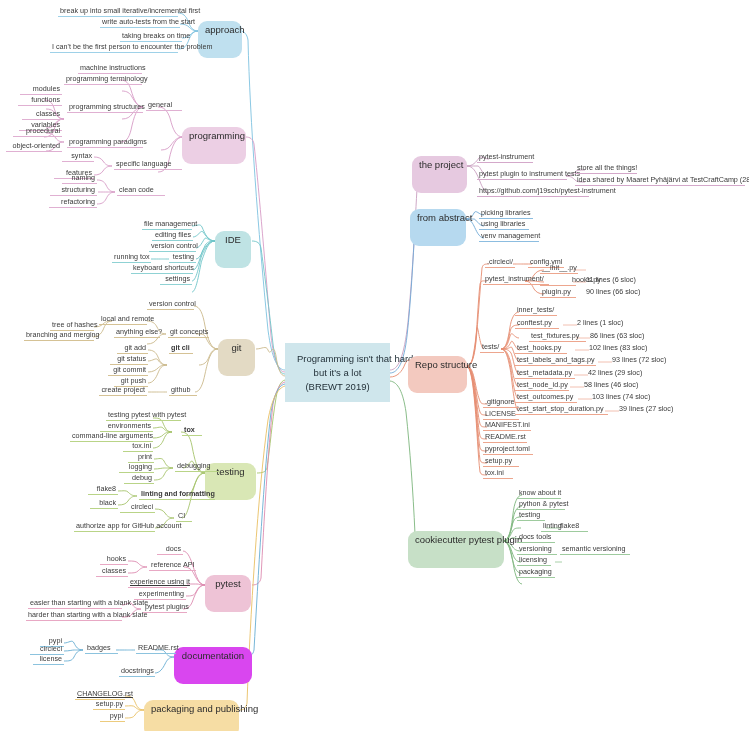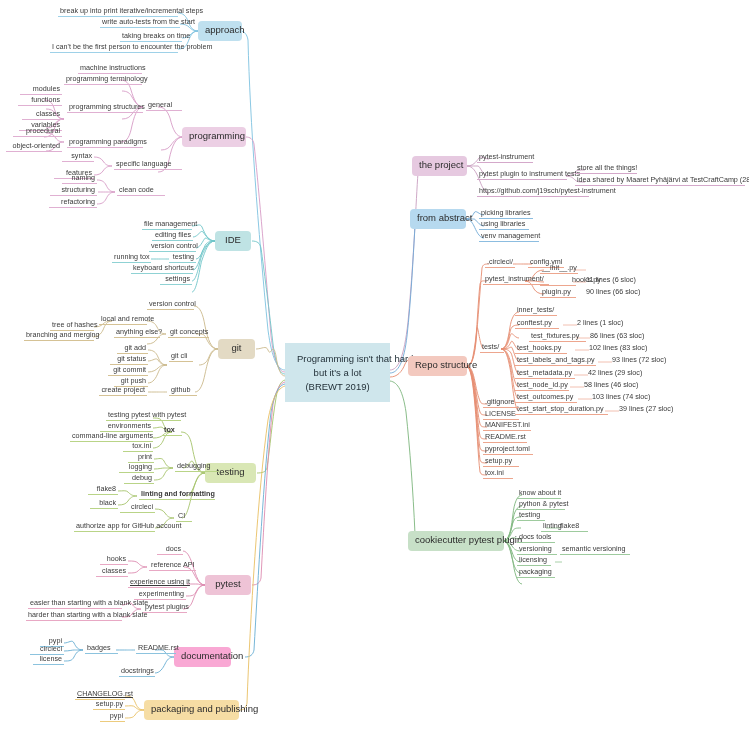--- a/index.html
+++ b/index.html
@@ -13,24 +13,24 @@
 
   .node{
     position:absolute;
     box-sizing:border-box;
     white-space:nowrap;
     line-height:1.15;
   }
   
   .topic{
     font-size:9.5px;
-    padding:4px 7px 5px 7px;
+    padding:4px 7px 22px 7px;
     text-align:center;
     color:#2b2b2b;
-    border-radius:4px;
+    border-radius:9px;
   }
   
   .central{
     background:#cfe6ec;
     font-size:9.5px;
     text-align:center;
     padding:9px 12px;
     line-height:1.45;
     color:#24323a;
   }
@@ -322,21 +322,21 @@
   </div>
 
   <div class="node topic" style="left:205px;top:463px;width:51px;background:#d9e7b5;">
     <span>testing</span>
   </div>
 
   <div class="node topic" style="left:205px;top:575px;width:46px;background:#eec3d6;">
     <span>pytest</span>
   </div>
 
-  <div class="node topic" style="left:174px;top:647px;width:57px;background:#f9a8d4;">
+  <div class="node topic" style="left:174px;top:647px;width:78px;background:#d946ef;">
     <span>documentation</span>
   </div>
 
   <div class="node topic" style="left:144px;top:700px;width:95px;background:#f6dda4;">
     <span>packaging and publishing</span>
   </div>
 
   <div class="node topic" style="left:412px;top:156px;width:55px;background:#e6c9e0;">
     <span>the project</span>
   </div>
@@ -347,21 +347,21 @@
 
   <div class="node topic" style="left:408px;top:356px;width:59px;background:#f3c9bf;">
     <span>Repo structure</span>
   </div>
 
   <div class="node topic" style="left:408px;top:531px;width:96px;background:#c7e0c7;">
     <span>cookiecutter pytest plugin</span>
   </div>
 
   <div class="node leaf r" style="left:58px;top:7px;width:120px;border-bottom:0.8px solid #9ed1e8;">
-    <span>break up into print iterative/incremental steps</span>
+    <span>break up into small iterative/incremental first</span>
   </div>
   <div class="node leaf r" style="left:100px;top:18px;width:80px;border-bottom:0.8px solid #9ed1e8;">
     <span>write auto-tests from the start</span>
   </div>
   <div class="node leaf r" style="left:120px;top:32px;width:62px;border-bottom:0.8px solid #9ed1e8;">
     <span>taking breaks on time</span>
   </div>
   <div class="node leaf r" style="left:50px;top:43px;width:128px;border-bottom:0.8px solid #9ed1e8;">
     <span>I can't be the first person to encounter the problem</span>
   </div>
@@ -454,21 +454,21 @@
   </div>
   <div class="node leaf l" style="left:114px;top:328px;width:46px;border-bottom:0.8px solid #d5c295;">
     <span>anything else?</span>
   </div>
   <div class="node leaf r" style="left:50px;top:321px;width:44px;border-bottom:0.8px solid #d5c295;">
     <span>tree of hashes</span>
   </div>
   <div class="node leaf r" style="left:24px;top:331px;width:70px;border-bottom:0.8px solid #d5c295;">
     <span>branching and merging</span>
   </div>
-  <div class="node leaf l" style="left:169px;top:352px;width:24px;border-bottom:0.8px solid #d5c295;">
+  <div class="node leaf l" style="left:169px;top:344px;width:24px;border-bottom:0.8px solid #d5c295;font-weight:bold;">
     <span>git cli</span>
   </div>
   <div class="node leaf r" style="left:117px;top:344px;width:31px;border-bottom:0.8px solid #d5c295;">
     <span>git add</span>
   </div>
   <div class="node leaf r" style="left:110px;top:355px;width:38px;border-bottom:0.8px solid #d5c295;">
     <span>git status</span>
   </div>
   <div class="node leaf r" style="left:108px;top:366px;width:40px;border-bottom:0.8px solid #d5c295;">
     <span>git commit</span>
@@ -479,21 +479,21 @@
   <div class="node leaf l" style="left:169px;top:386px;width:28px;border-bottom:0.8px solid #d5c295;">
     <span>github</span>
   </div>
   <div class="node leaf r" style="left:99px;top:386px;width:48px;border-bottom:0.8px solid #d5c295;">
     <span>create project</span>
   </div>
 
   <div class="node leaf r" style="left:106px;top:411px;width:75px;border-bottom:0.8px solid #b9d487;">
     <span>testing pytest with pytest</span>
   </div>
-  <div class="node leaf l" style="left:162px;top:426px;width:20px;border-bottom:0.8px solid #b9d487;font-weight:bold;">
+  <div class="node leaf l" style="left:182px;top:426px;width:20px;border-bottom:0.8px solid #b9d487;font-weight:bold;">
     <span>tox</span>
   </div>
   <div class="node leaf r" style="left:100px;top:422px;width:53px;border-bottom:0.8px solid #b9d487;">
     <span>environments</span>
   </div>
   <div class="node leaf r" style="left:70px;top:432px;width:83px;border-bottom:0.8px solid #b9d487;">
     <span>command-line arguments</span>
   </div>
   <div class="node leaf r" style="left:123px;top:442px;width:30px;border-bottom:0.8px solid #b9d487;">
     <span>tox.ini</span>

